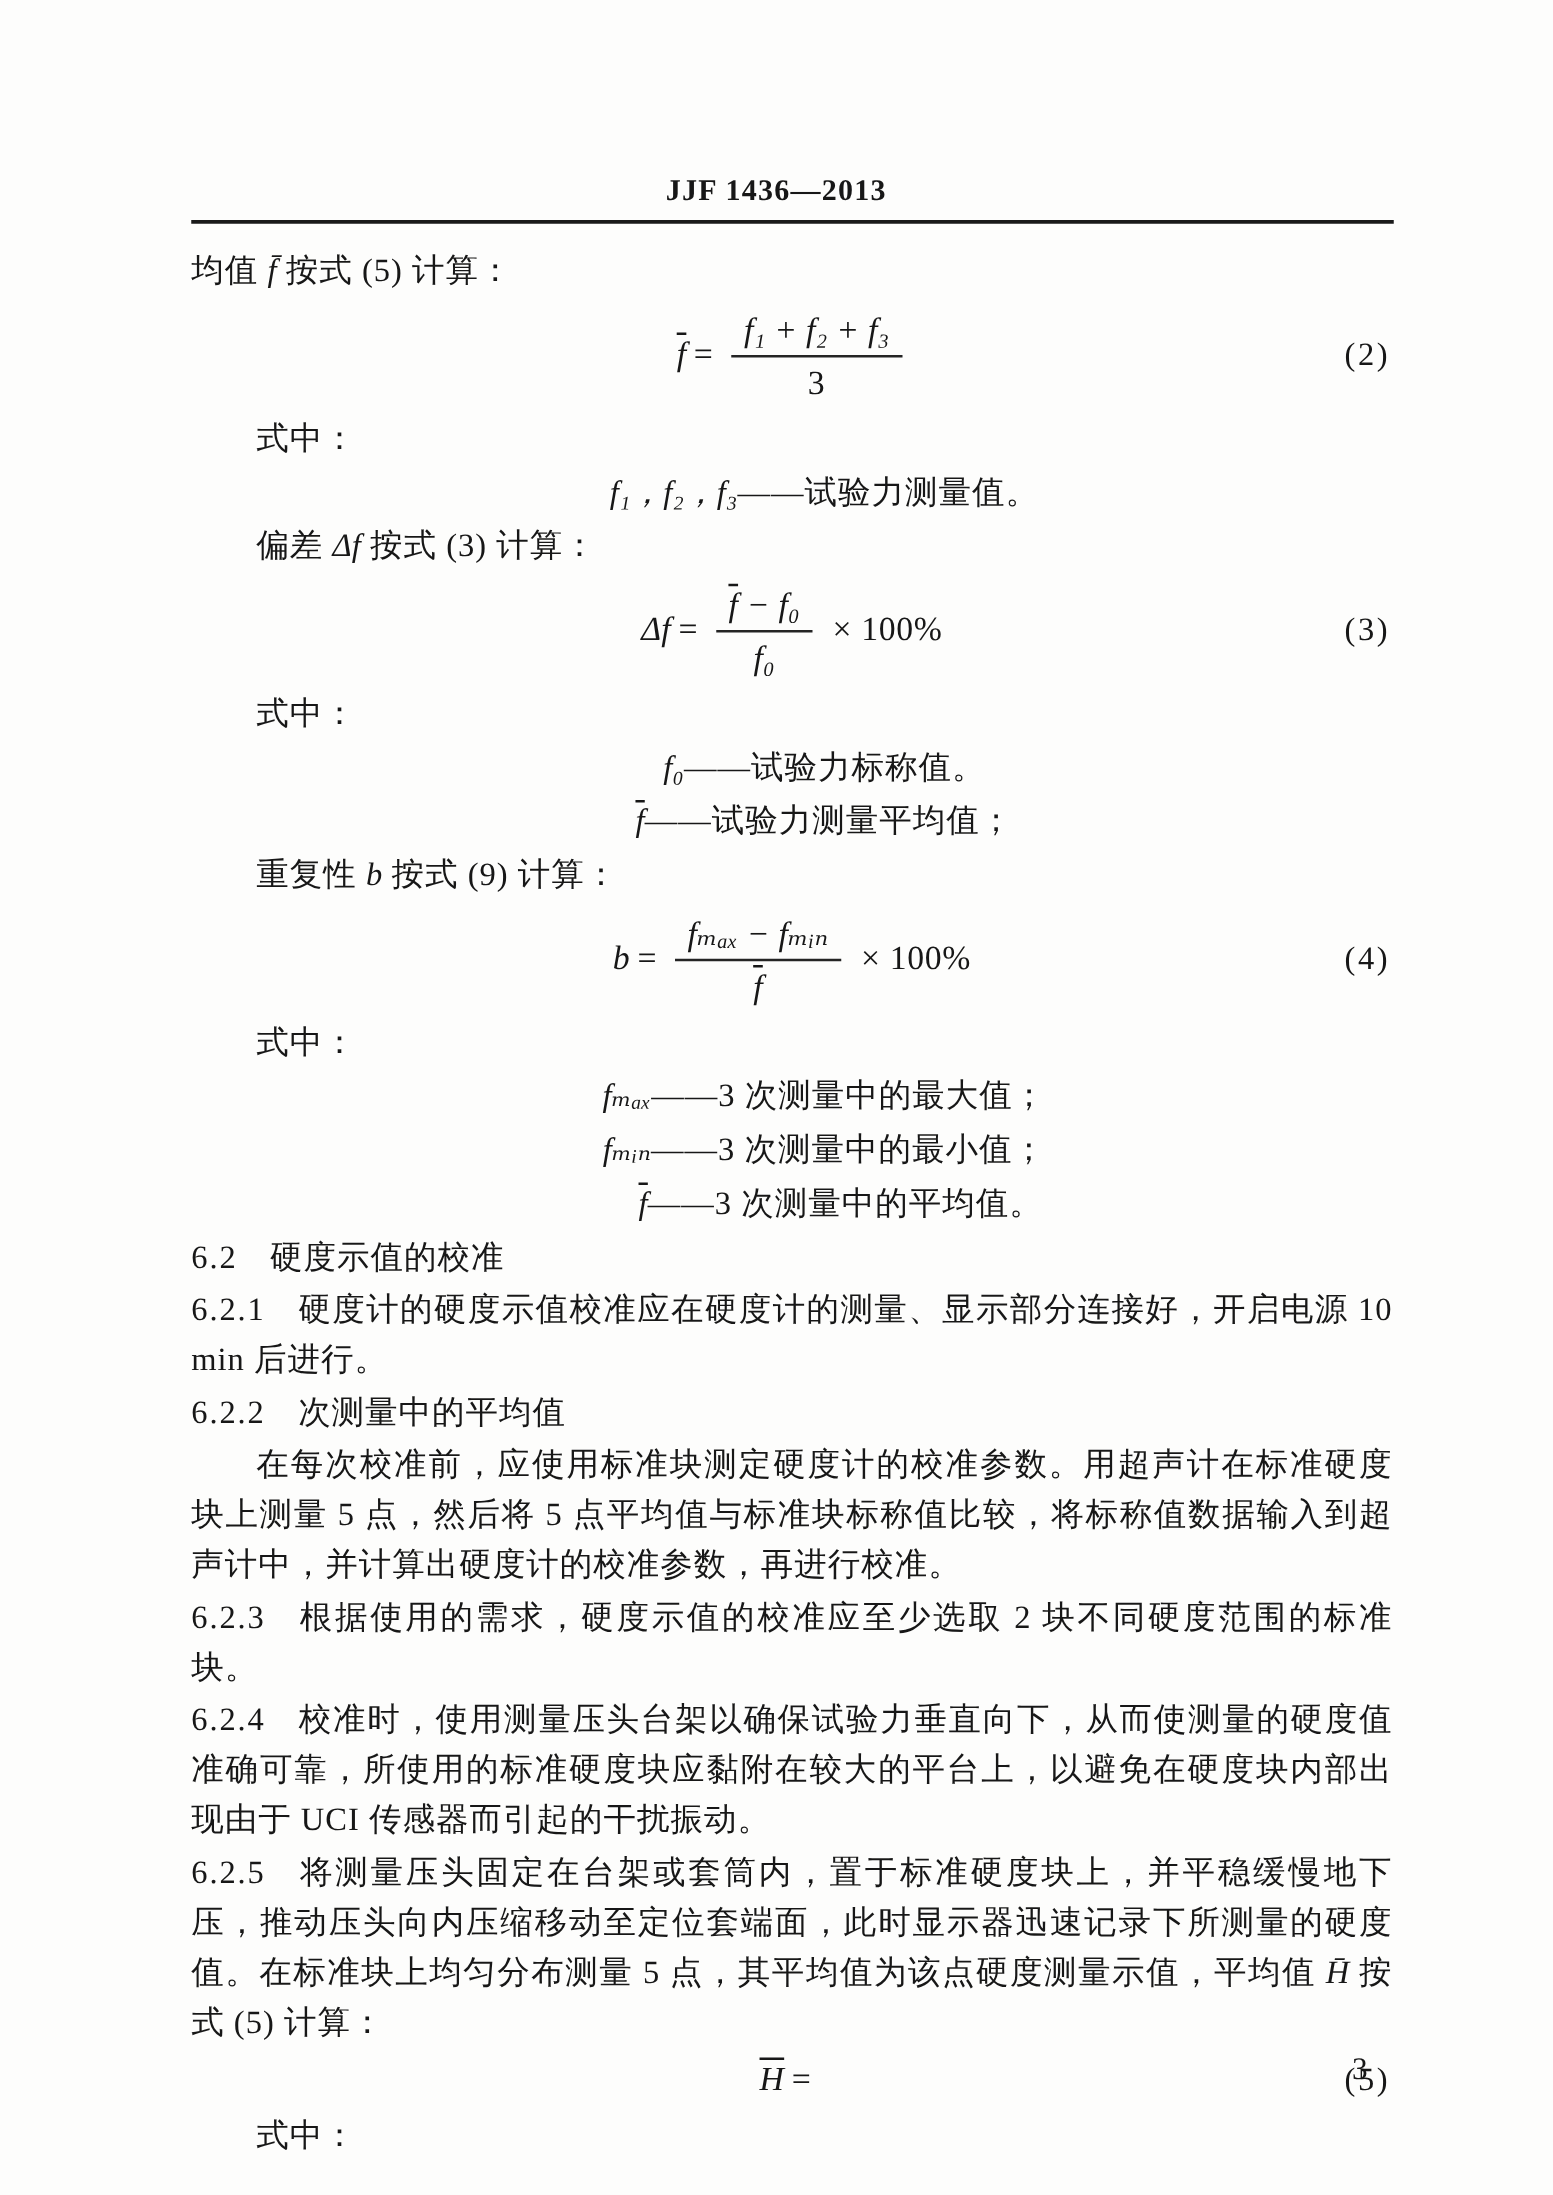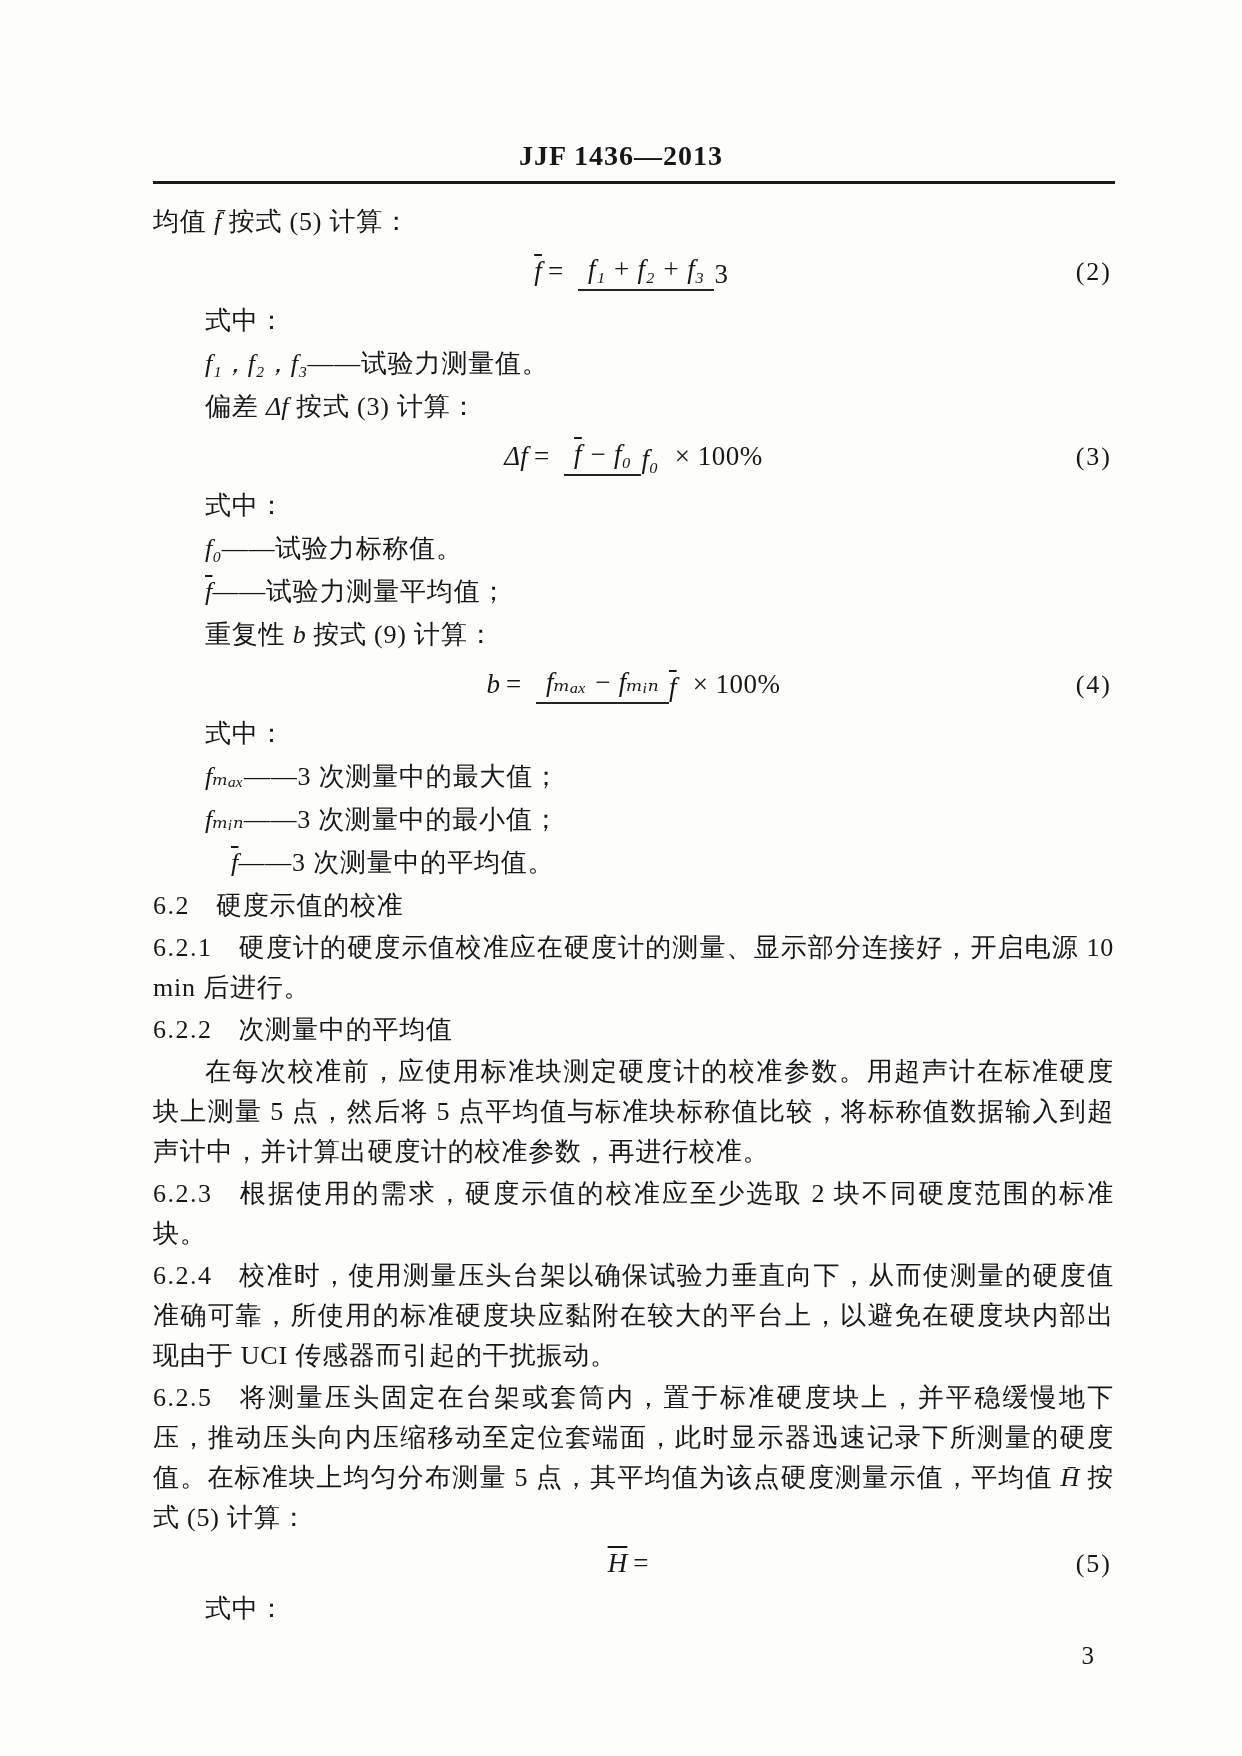--- a/index.html
+++ b/index.html
@@ -3,43 +3,43 @@
 <meta charset="utf-8">
 <style>
   html, body { margin: 0; padding: 0; background: #ffffff; }
   .page {
     width: 1242px; height: 1756px; position: relative; overflow: hidden;
     background: #fdfdfc; color: #171717;
     font-family: "Liberation Serif", "DejaVu Serif", serif;
   }
   .title {
     padding-top: 140px; text-align: center;
-    font-size: 28px; font-weight: bold; letter-spacing: 1px;
+    font-size: 24px; font-weight: bold; letter-spacing: 1px;
   }
   .rule {
     width: 962px; margin: 9px 0 0 153px;
     border: none; border-top: 3px solid #1a1a1a; height: 0;
   }
   .content {
     padding: 16px 128px 0 153px;
     font-size: 26px; line-height: 40px; letter-spacing: 0.8px;
   }
   .para { margin: 2px 0; text-align: justify; }
   .ind { padding-left: 52px; }
   .firstline-ind { text-indent: 52px; }
-  .def { margin: 3px 0; padding-left: 52px; text-align: left; }
+  .def { margin: 3px 0; padding-left: 52px; text-align: center; }
   .def2 { padding-left: 78px; }
   .var { font-style: italic; font-family: "Liberation Serif", "DejaVu Serif", serif; letter-spacing: 0.2px; }
   .ol { text-decoration: overline; }
   .secnum { margin-right: 26px; letter-spacing: 1.5px; }
   .formula {
     position: relative; display: flex; justify-content: center; align-items: center;
     margin: 10px 0; font-size: 27px; line-height: 1.15;
   }
-  .frac { display: inline-flex; flex-direction: row; align-items: center; margin: 0 4px; }
+  .frac { display: inline-flex; flex-direction: column; align-items: center; margin: 0 4px; }
   .frac .num { padding: 2px 10px 5px; border-bottom: 2px solid #242424; line-height: 30px; }
   .frac .den { padding-top: 5px; line-height: 30px; }
   .eq { margin: 0 10px 0 6px; font-style: normal; }
   .tail { font-style: normal; margin-left: 12px; letter-spacing: 0.5px; }
   .eqno { position: absolute; right: 2px; top: 50%; transform: translateY(-50%);
           font-style: normal; font-size: 26px; letter-spacing: 2px; }
   .pageno { position: absolute; right: 148px; bottom: 86px; font-size: 25px; }
 </style>
 </head>
 <body>

